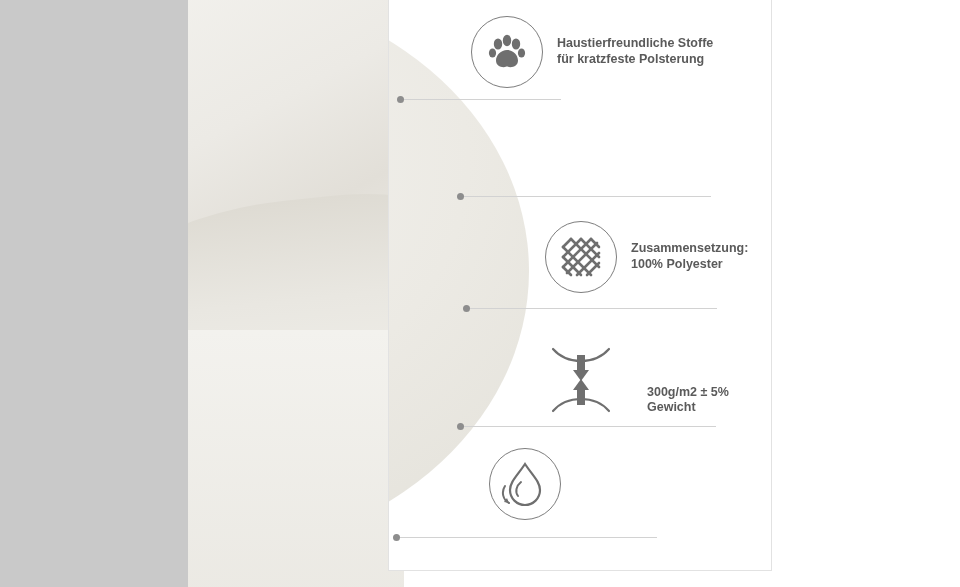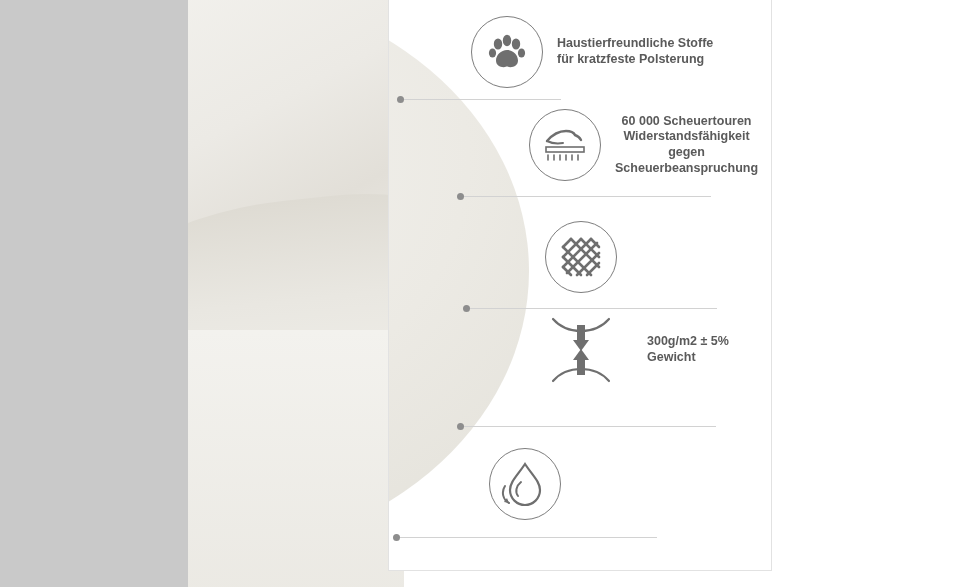--- a/index.html
+++ b/index.html
@@ -203,63 +203,45 @@
           <ellipse cx="31" cy="14" rx="4.2" ry="5.6" fill="#6f6f6f"></ellipse>
           <ellipse cx="36.5" cy="23" rx="3.6" ry="4.6" fill="#6f6f6f"></ellipse>
           <ellipse cx="7.5" cy="23" rx="3.6" ry="4.6" fill="#6f6f6f"></ellipse>
           <path d="M22 20c6 0 11 5.2 11 10.6 0 4.4-3.6 6.6-7.6 6.6-2 0-2.6-.7-3.4-.7s-1.4.7-3.4.7c-4 0-7.6-2.2-7.6-6.6C11 25.2 16 20 22 20z" fill="#6f6f6f"></path>
         </svg>
       </div>
       <div class="feature-text">Haustierfreundliche Stoffe
 für kratzfeste Polsterung</div>
     </div>
 
-    <div class="feature" style="left:140px; top:109px;">
-      <div class="badge">
-        <svg width="48" height="44" viewBox="0 0 48 44" aria-hidden="true">
-          <path d="M6 18c6-7 13-10 19-10 5 0 8 2 9 4" fill="none" stroke="#6f6f6f" stroke-width="2.4" stroke-linecap="round"></path>
-          <path d="M34 12c3 1 5 3 6 5" fill="none" stroke="#6f6f6f" stroke-width="2.4" stroke-linecap="round"></path>
-          <path d="M6 18c4 2 10 3 16 2" fill="none" stroke="#6f6f6f" stroke-width="2" stroke-linecap="round"></path>
-          <rect x="5" y="24" width="38" height="5" fill="none" stroke="#6f6f6f" stroke-width="1.6"></rect>
-          <line x1="7" y1="32" x2="7" y2="37" stroke="#6f6f6f" stroke-width="1.6" stroke-linecap="round"></line>
-          <line x1="13" y1="32" x2="13" y2="37" stroke="#6f6f6f" stroke-width="1.6" stroke-linecap="round"></line>
-          <line x1="19" y1="32" x2="19" y2="37" stroke="#6f6f6f" stroke-width="1.6" stroke-linecap="round"></line>
-          <line x1="25" y1="32" x2="25" y2="37" stroke="#6f6f6f" stroke-width="1.6" stroke-linecap="round"></line>
-          <line x1="31" y1="32" x2="31" y2="37" stroke="#6f6f6f" stroke-width="1.6" stroke-linecap="round"></line>
-          <line x1="37" y1="32" x2="37" y2="37" stroke="#6f6f6f" stroke-width="1.6" stroke-linecap="round"></line>
-        </svg>
-      </div>
-      <div class="feature-text" style="text-align:center;">60 000 Scheuertouren
-Widerstandsfähigkeit
-gegen
-Scheuerbeanspruchung</div>
-    </div>
 
     <div class="feature" style="left:156px; top:221px;">
       <div class="badge">
         <svg width="48" height="48" viewBox="0 0 48 48" aria-hidden="true">
           <g stroke="#6f6f6f" stroke-width="2.6" stroke-linecap="round" fill="none">
             <line x1="6" y1="14" x2="14" y2="6"></line>
             <line x1="6" y1="24" x2="24" y2="6"></line>
             <line x1="6" y1="34" x2="34" y2="6"></line>
             <line x1="10" y1="40" x2="40" y2="10"></line>
             <line x1="20" y1="42" x2="42" y2="20"></line>
             <line x1="30" y1="42" x2="42" y2="30"></line>
             <line x1="14" y1="6" x2="42" y2="34"></line>
             <line x1="6" y1="14" x2="34" y2="42"></line>
             <line x1="6" y1="24" x2="24" y2="42"></line>
             <line x1="6" y1="34" x2="14" y2="42"></line>
             <line x1="24" y1="6" x2="42" y2="24"></line>
             <line x1="34" y1="6" x2="42" y2="14"></line>
           </g>
         </svg>
       </div>
-    </div>
-
-    <div class="feature" style="left:156px; top:314px;">
+      <div class="feature-text">Zusammensetzung:
+100% Polyester</div>
+    </div>
+
+    <div class="feature" style="left:156px; top:344px;align-items:flex-end;">
         <div class="badge nocircle">
         <svg width="72" height="78" viewBox="0 0 72 78" aria-hidden="true">
           <path d="M8 8 C22 24, 50 24, 64 8" fill="none" stroke="#6f6f6f" stroke-width="2.2" stroke-linecap="round"></path>
           <path d="M8 70 C22 54, 50 54, 64 70" fill="none" stroke="#6f6f6f" stroke-width="2.2" stroke-linecap="round"></path>
           <g fill="#6f6f6f">
             <rect x="32" y="14" width="8" height="16"></rect>
             <polygon points="28,29 44,29 36,40"></polygon>
             <rect x="32" y="48" width="8" height="16"></rect>
             <polygon points="28,49 44,49 36,38"></polygon>
           </g>

